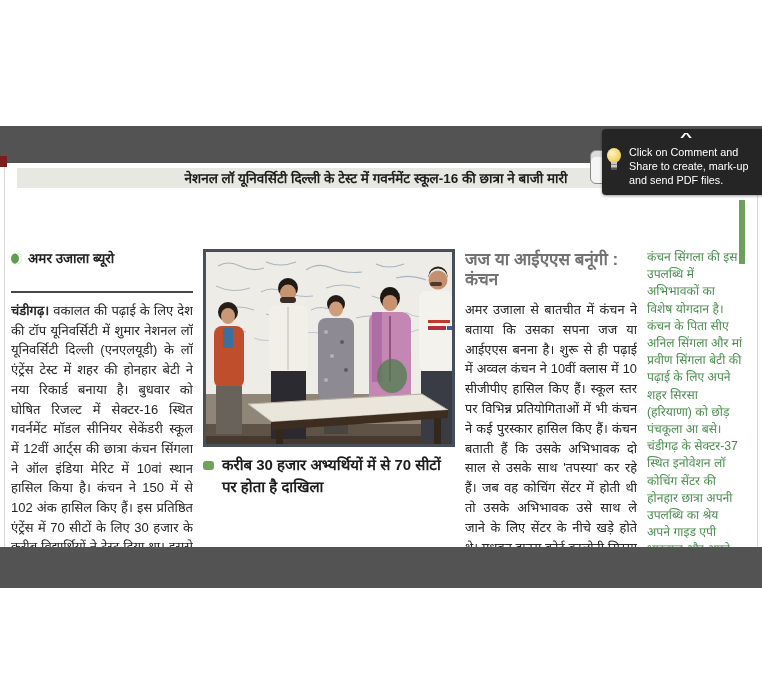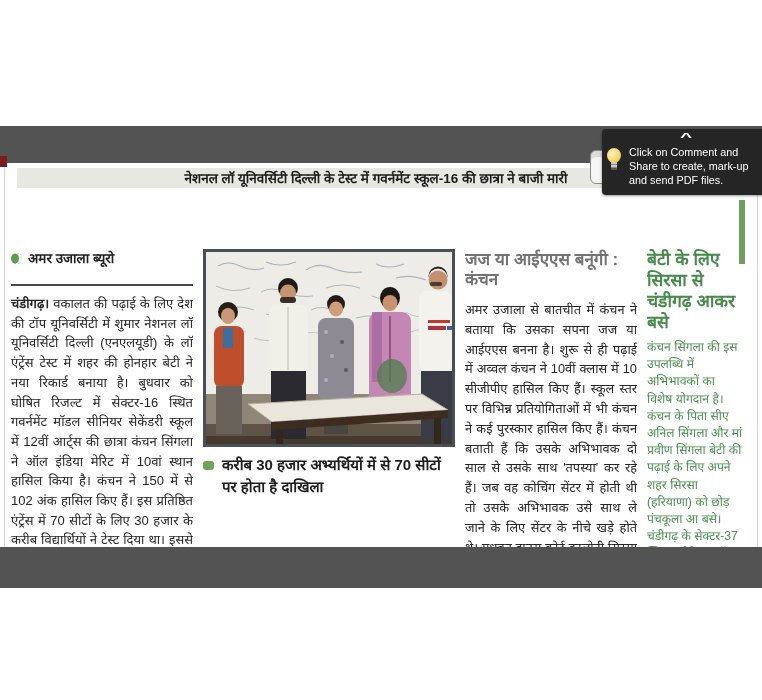--- a/index.html
+++ b/index.html
@@ -21,21 +21,21 @@
             letter-spacing:-1px;white-space:nowrap;overflow:hidden;}
   .green-line{position:absolute;right:12px;top:37px;width:6px;height:64px;background:#6f9f5d;}
 
   .columns{position:absolute;left:6px;right:14px;top:86px;height:298px;display:flex;gap:10px;overflow:hidden;}
   .col{overflow:hidden;}
   .col1{width:182px;flex:none;}
   .col2{width:252px;flex:none;}
   .col3{width:172px;flex:none;}
   .col4{flex:1;}
 
-  .byline-row{display:flex;align-items:center;gap:6px;padding-bottom:17px;
+  .byline-row{display:flex;align-items:center;gap:6px;padding-bottom:24px;
               border-bottom:2px solid #474747;margin-bottom:8px;}
   .byline-dot{width:11px;height:11px;border-radius:50%;background:#5f9e4f;
               box-shadow:inset -3px 0 0 #ffffff;flex:none;}
   .byline-text{font-size:13.5px;font-weight:bold;color:#222;}
   .body-text{margin:0;font-size:13px;line-height:19.7px;text-align:justify;color:#252525;}
   .dateline{font-weight:bold;}
 
   .photo-frame{width:246px;height:192px;border:3px solid #47505a;background:#edece6;
                position:relative;overflow:hidden;}
   .bullets{margin-top:7px;}
@@ -177,21 +177,20 @@
           </div>
         </div>
       </div>
 
       <div class="col col3">
         <h2 class="int-heading">जज या आईएएस बनूंगी : कंचन</h2>
         <p class="int-body">अमर उजाला से बातचीत में कंचन ने बताया कि उसका सपना जज या आईएएस बनना है। शुरू से ही पढ़ाई में अव्वल कंचन ने 10वीं क्लास में 10 सीजीपीए हासिल किए हैं। स्कूल स्तर पर विभिन्न प्रतियोगिताओं में भी कंचन ने कई पुरस्कार हासिल किए हैं। कंचन बताती हैं कि उसके अभिभावक दो साल से उसके साथ 'तपस्या' कर रहे हैं। जब वह कोचिंग सेंटर में होती थी तो उसके अभिभावक उसे साथ ले जाने के लिए सेंटर के नीचे खड़े होते थे। मधुबन हाउस कोर्ट कालोनी सिरसा के मूल निवासी अनिल बताते हैं कि बेटी की इस उपलब्धि पर वह खुद को सम्मानित महसूस कर रहे हैं। कंचन को हिस्ट्री विषय पढ़ना अच्छा लगता है।</p>
       </div>
 
       <div class="col col4">
-        <h3 class="side-heading">बेटी के लिए सिरसा से चंडीगढ़ आकर बसे</h3>
         <p class="side-body">कंचन सिंगला की इस उपलब्धि में अभिभावकों का विशेष योगदान है। कंचन के पिता सीए अनिल सिंगला और मां प्रवीण सिंगला बेटी की पढ़ाई के लिए अपने शहर सिरसा (हरियाणा) को छोड़ पंचकूला आ बसे। चंडीगढ़ के सेक्टर-37 स्थित इनोवेशन लॉ कोचिंग सेंटर की होनहार छात्रा अपनी उपलब्धि का श्रेय अपने गाइड एपी भारद्वाज और अपने अभिभावकों को देती है।</p>
       </div>
 
     </div>
   </div>
 
   <div class="band-bottom"></div>
 
   <div class="hand-cursor"></div>
 

